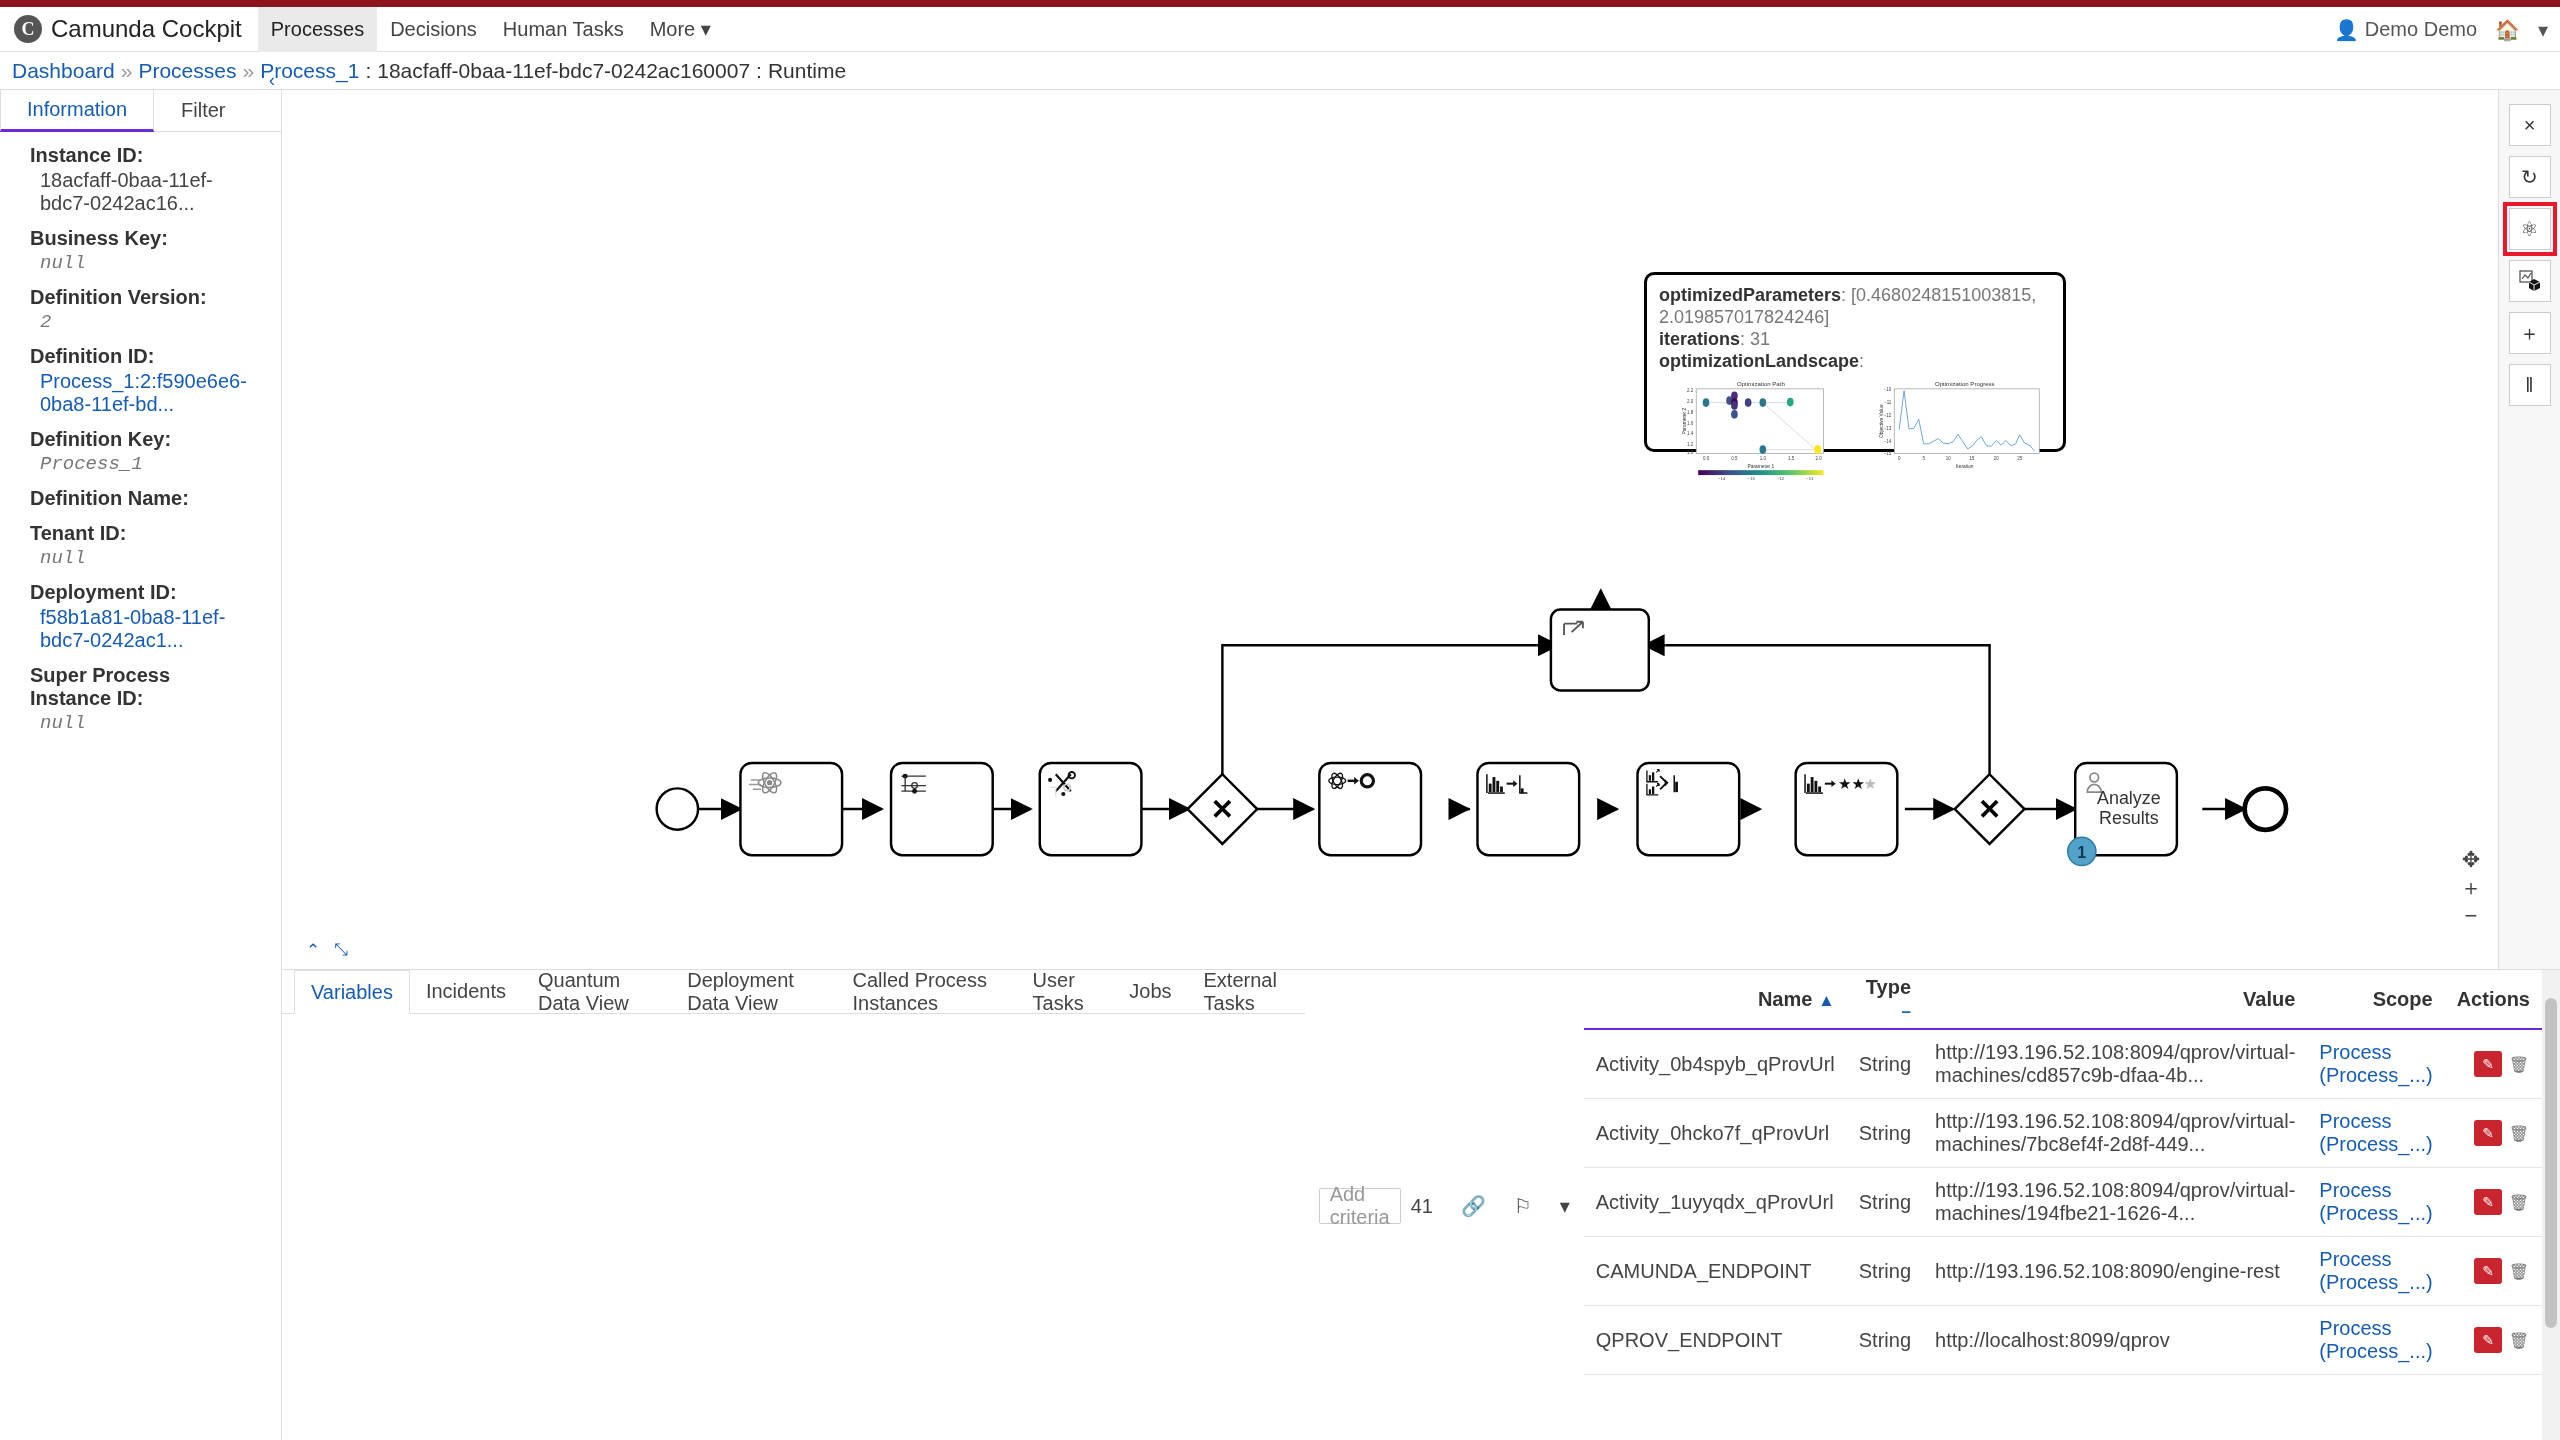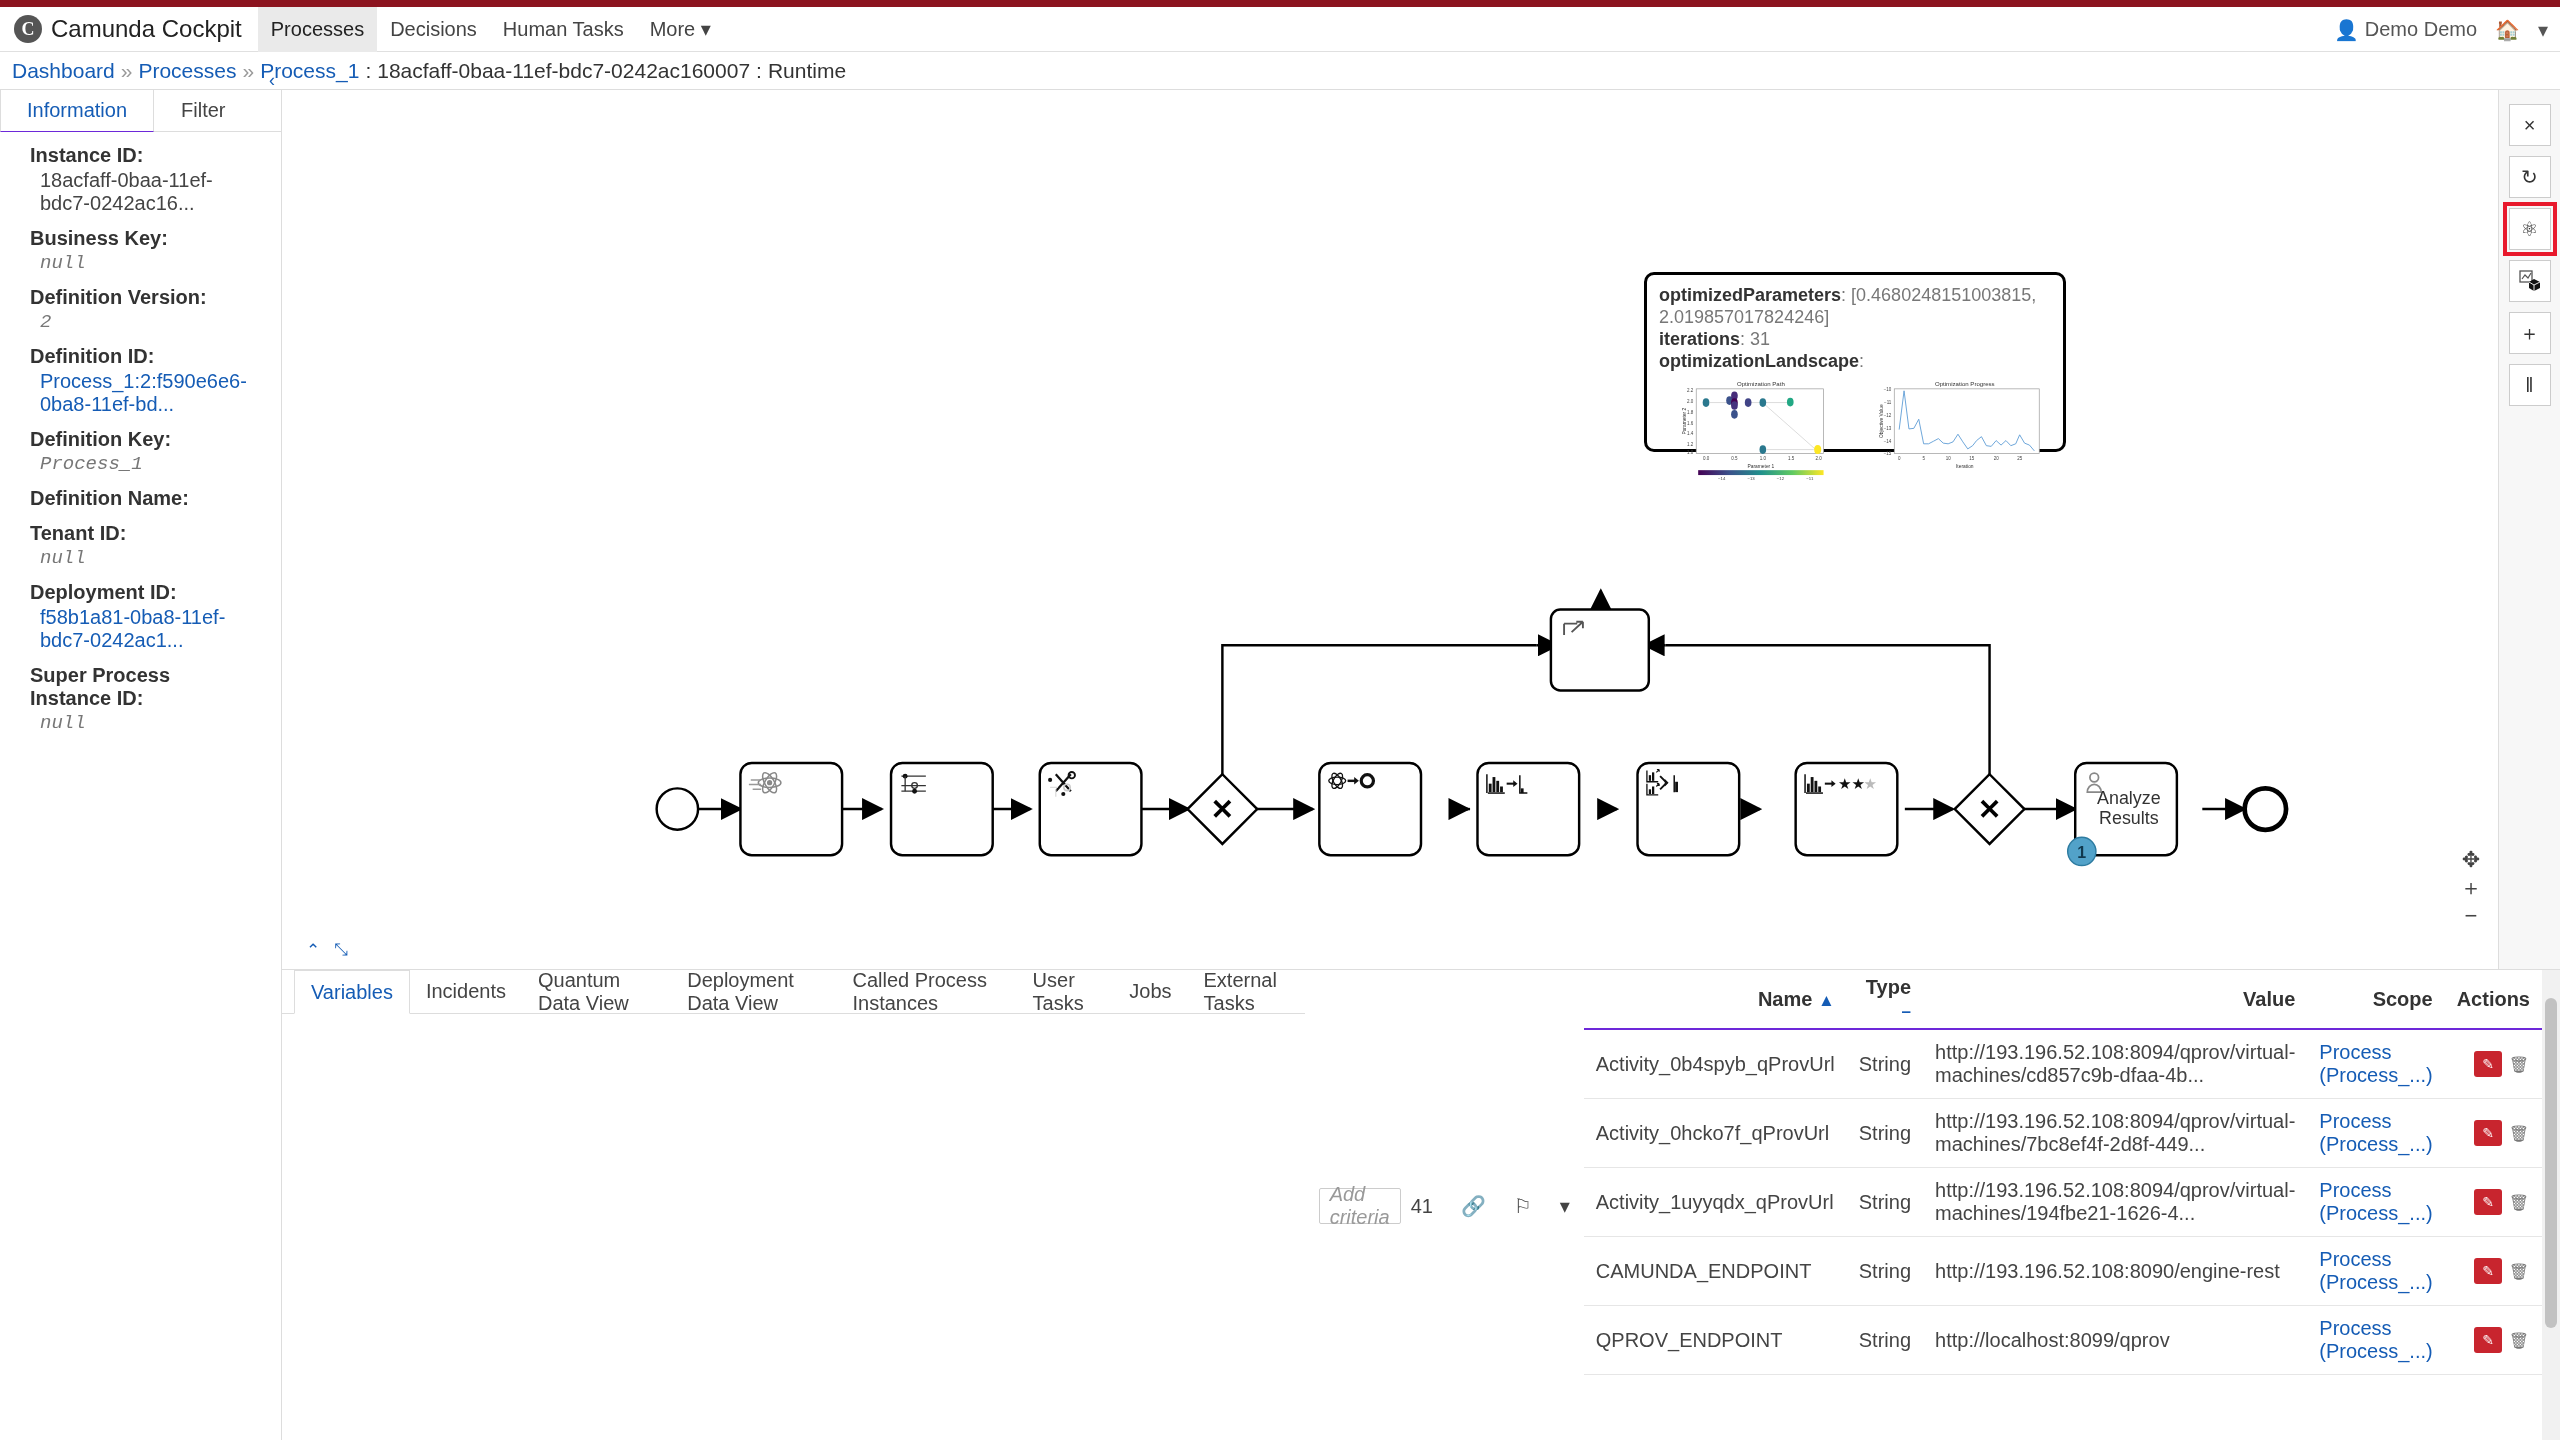--- a/index.html
+++ b/index.html
@@ -57,21 +57,21 @@
     width:282px; border-right:1px solid #ddd; background:#fff;
     position:relative; flex:0 0 282px;
   }
   .tabs-row { display:flex; border-bottom:1px solid #ddd; height:42px; }
   .side-tab {
     padding:0 26px; display:flex;align-items:center; font-size:20px;
     color:#155cb5; cursor:pointer; border:1px solid transparent;
   }
   .side-tab.active {
     color:#155cb5; background:#fff; border:1px solid #ddd;
-    border-bottom:1px solid #6d28d9; margin-bottom:-1px; border-top:none;
+    border-bottom:3px solid #6d28d9; margin-bottom:-1px; border-top:none;
   }
   .side-tab.inactive { color:#444; }
   .side-body { padding:12px 30px; }
   .fld { margin-bottom:12px; }
   .fld-label { font-weight:bold; font-size:20px; color:#333; }
   .fld-val { font-size:20px; padding-left:10px; color:#444; margin-top:2px;}
   .fld-val.mono { font-family:"Liberation Mono", monospace; color:#777; font-size:19px;font-style:italic;}
   .fld-val.link { color:#155cb5; }
   .collapse-arrow {
     position:absolute; right:6px; top:-20px; color:#155cb5; font-size:18px; cursor:pointer;
@@ -132,21 +132,21 @@
     color:#444; cursor:pointer;
   }
   .btab.active {
     color:#155cb5; border:1px solid #ddd; border-bottom:1px solid #fff;
     margin-bottom:-1px; background:#fff;
   }
   .criteria-row { display:flex; align-items:center; padding:8px 14px 6px 14px; gap:10px;}
   .criteria {
     flex:1; height:36px; border:1px solid #ccc; border-radius:2px;
     display:flex;align-items:center;padding:0 10px;
-    font-style:italic; color:#999; font-size:20px;
+    color:#999; font-size:20px;
   }
   .crit-right { display:flex; align-items:center; gap:28px; font-size:20px; color:#444;}
 
   table.vars { width:100%; border-collapse:collapse; font-size:20px; }
   table.vars th {
     text-align:right; font-weight:bold; font-size:20px; color:#333;
     padding:6px 12px; border-bottom:2px solid #6d28d9;
   }
   table.vars td { padding:11px 12px; border-bottom:1px solid #e6e6e6; color:#444; }
   .col-name { width:525px; }

